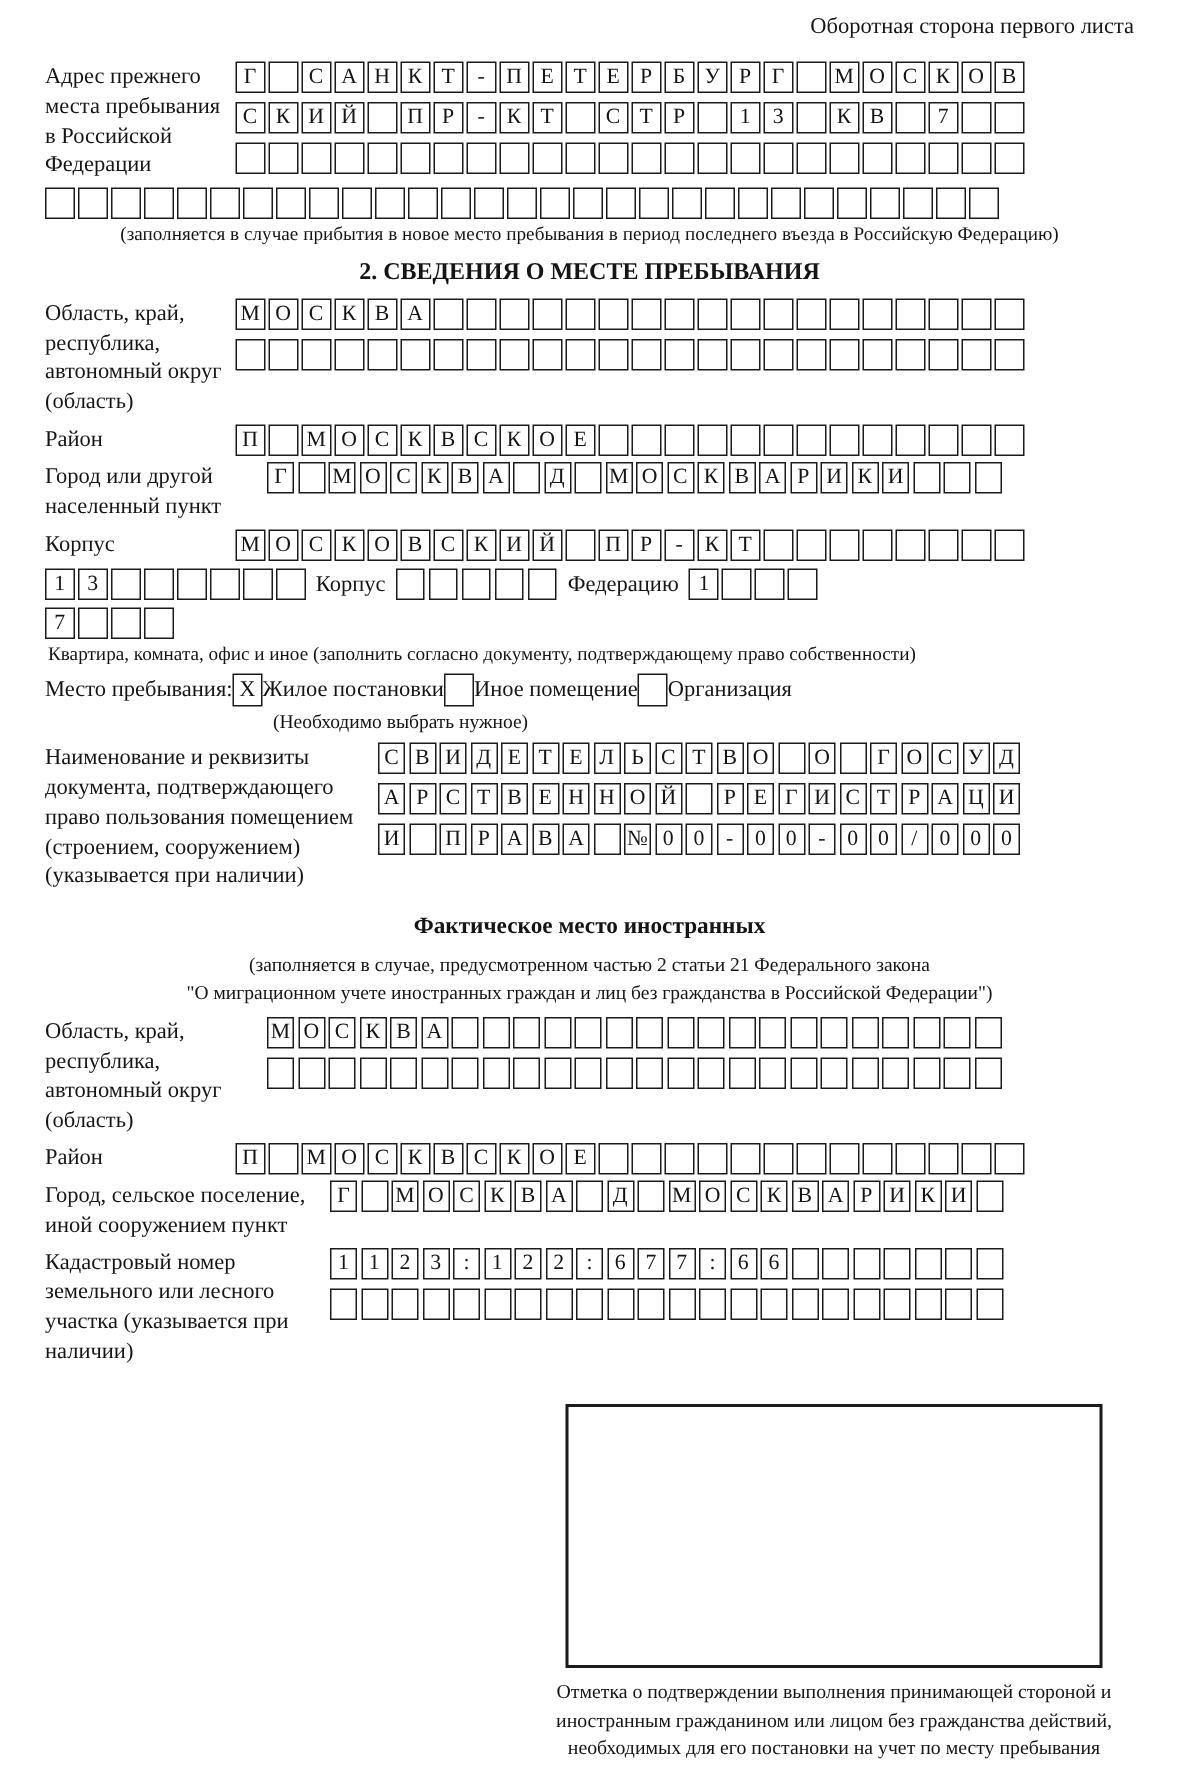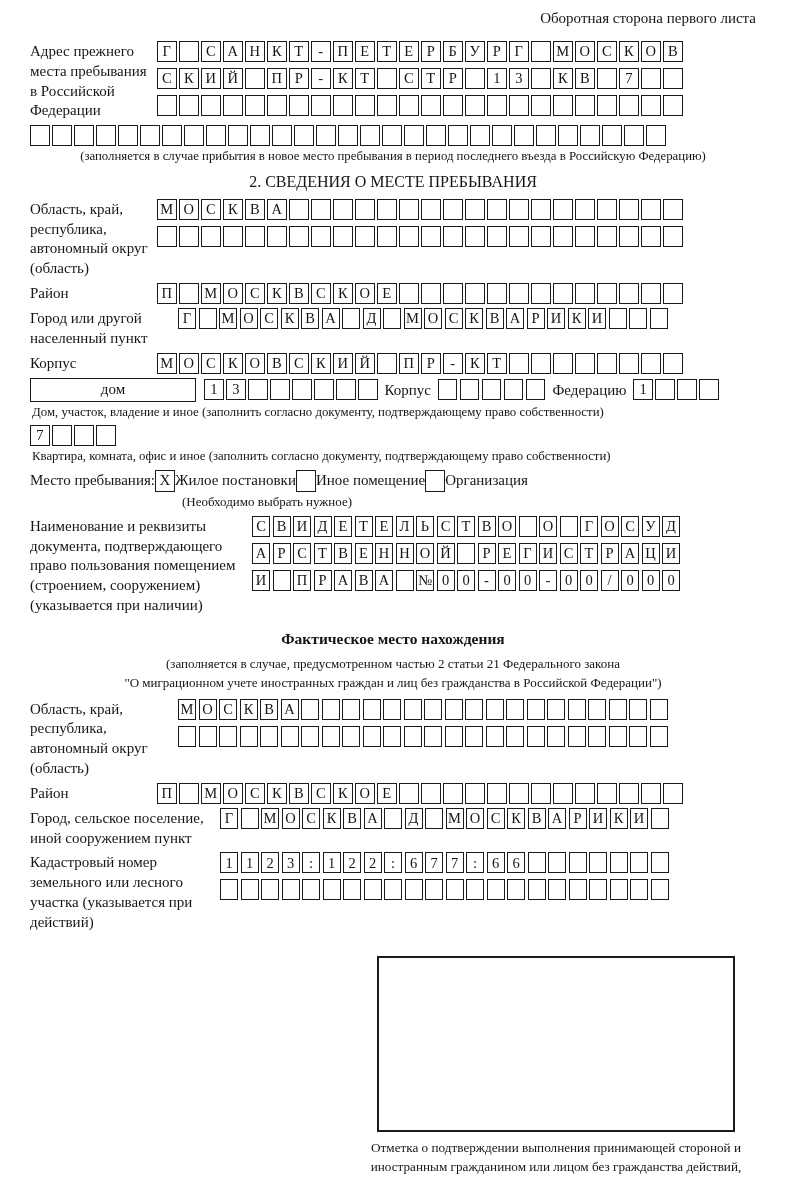--- a/index.html
+++ b/index.html
@@ -21,21 +21,21 @@
   .cellrow{display:flex;gap:2.5px;flex:none}
   .cell{
     width:19.5px;height:21px;border:1.5px solid #1b1b1b;background:#fff;
     display:flex;align-items:center;justify-content:center;
     font-size:14.5px;flex:none;line-height:1;
   }
   .sm .cell{width:18px}
   .fullrow{margin:2px 0 2px 0}
   .caption{font-size:12.8px;text-align:center;margin:1px 0 5px;line-height:1.3}
   .caption.left{text-align:left;margin-left:2px}
-  .sec-title{font-weight:normal;text-align:center;font-size:16px;margin:8px 0 8px}
+  .sec-title{font-weight:bold;text-align:center;font-size:16px;margin:8px 0 8px}
   .widebox{height:24px;border:1.5px solid #1b1b1b;display:flex;align-items:center;justify-content:center;font-size:15px;flex:none}
   .dombox{width:166px;margin-right:8px}
   .kvbox{width:196px;margin-right:8px}
   .inline-lbl{font-size:15px;line-height:24px;padding:0 7px;flex:none}
   .domrow{display:flex;align-items:center;margin:3px 0 2px}
   .chk{width:20px;height:22px;border:1.5px solid #1b1b1b;display:flex;align-items:center;justify-content:center;font-size:15px;flex:none}
   .mestorow{display:flex;align-items:center;font-size:15px;margin:5px 0 2px}
   .note{font-size:13px;margin:0 0 6px 152px}
   .fact-title{font-weight:bold;text-align:center;font-size:15.5px;margin:14px 0 7px}
   .fact-cap{font-size:13px;text-align:center;line-height:1.45;margin-bottom:6px}
@@ -310,21 +310,20 @@
         <span class="cell"></span>
         <span class="cell"></span>
         <span class="cell"></span>
         <span class="cell"></span>
         <span class="cell"></span>
         <span class="cell"></span>
       </div>
   </div>
 
   <div class="domrow">
-    <div class="widebox dombox">дом</div>
     <div class="cellrow">
         <span class="cell">1</span>
         <span class="cell">3</span>
         <span class="cell"></span>
         <span class="cell"></span>
         <span class="cell"></span>
         <span class="cell"></span>
         <span class="cell"></span>
         <span class="cell"></span>
       </div>
@@ -337,21 +336,20 @@
         <span class="cell"></span>
       </div>
     <div class="inline-lbl">Федерацию</div>
     <div class="cellrow">
         <span class="cell">1</span>
         <span class="cell"></span>
         <span class="cell"></span>
         <span class="cell"></span>
       </div>
   </div>
-  <div class="caption left">Дом, участок, владение и иное (заполнить согласно документу, подтверждающему право собственности)</div>
 
   <div class="domrow">
     <div class="cellrow">
         <span class="cell">7</span>
         <span class="cell"></span>
         <span class="cell"></span>
         <span class="cell"></span>
       </div>
   </div>
   <div class="caption left">Квартира, комната, офис и иное (заполнить согласно документу, подтверждающему право собственности)</div>
@@ -435,21 +433,21 @@
           <span class="cell">0</span>
           <span class="cell">0</span>
           <span class="cell">/</span>
           <span class="cell">0</span>
           <span class="cell">0</span>
           <span class="cell">0</span>
         </div>
     </div>
   </div>
 
-  <div class="fact-title">Фактическое место нахождения</div>
+  <div class="fact-title">Фактическое место иностранных</div>
   <div class="fact-cap">
     <div>(заполняется в случае, предусмотренном частью 2 статьи 21 Федерального закона</div>
     <div>"О миграционном учете иностранных граждан и лиц без гражданства в Российской Федерации")</div>
   </div>
 
   <div class="frow">
     <div class="lbl w148">Область, край, республика, автономный округ (область)</div>
     <div class="rows">
       <div class="cellrow sm">
           <span class="cell">М</span>
@@ -558,21 +556,21 @@
         <span class="cell">А</span>
         <span class="cell">Р</span>
         <span class="cell">И</span>
         <span class="cell">К</span>
         <span class="cell">И</span>
         <span class="cell"></span>
       </div>
   </div>
 
   <div class="frow">
-    <div class="lbl w190">Кадастровый номер земельного или лесного участка (указывается при действий)</div>
+    <div class="lbl w190">Кадастровый номер земельного или лесного участка (указывается при наличии)</div>
     <div class="rows">
       <div class="cellrow sm">
           <span class="cell">1</span>
           <span class="cell">1</span>
           <span class="cell">2</span>
           <span class="cell">3</span>
           <span class="cell">:</span>
           <span class="cell">1</span>
           <span class="cell">2</span>
           <span class="cell">2</span>

